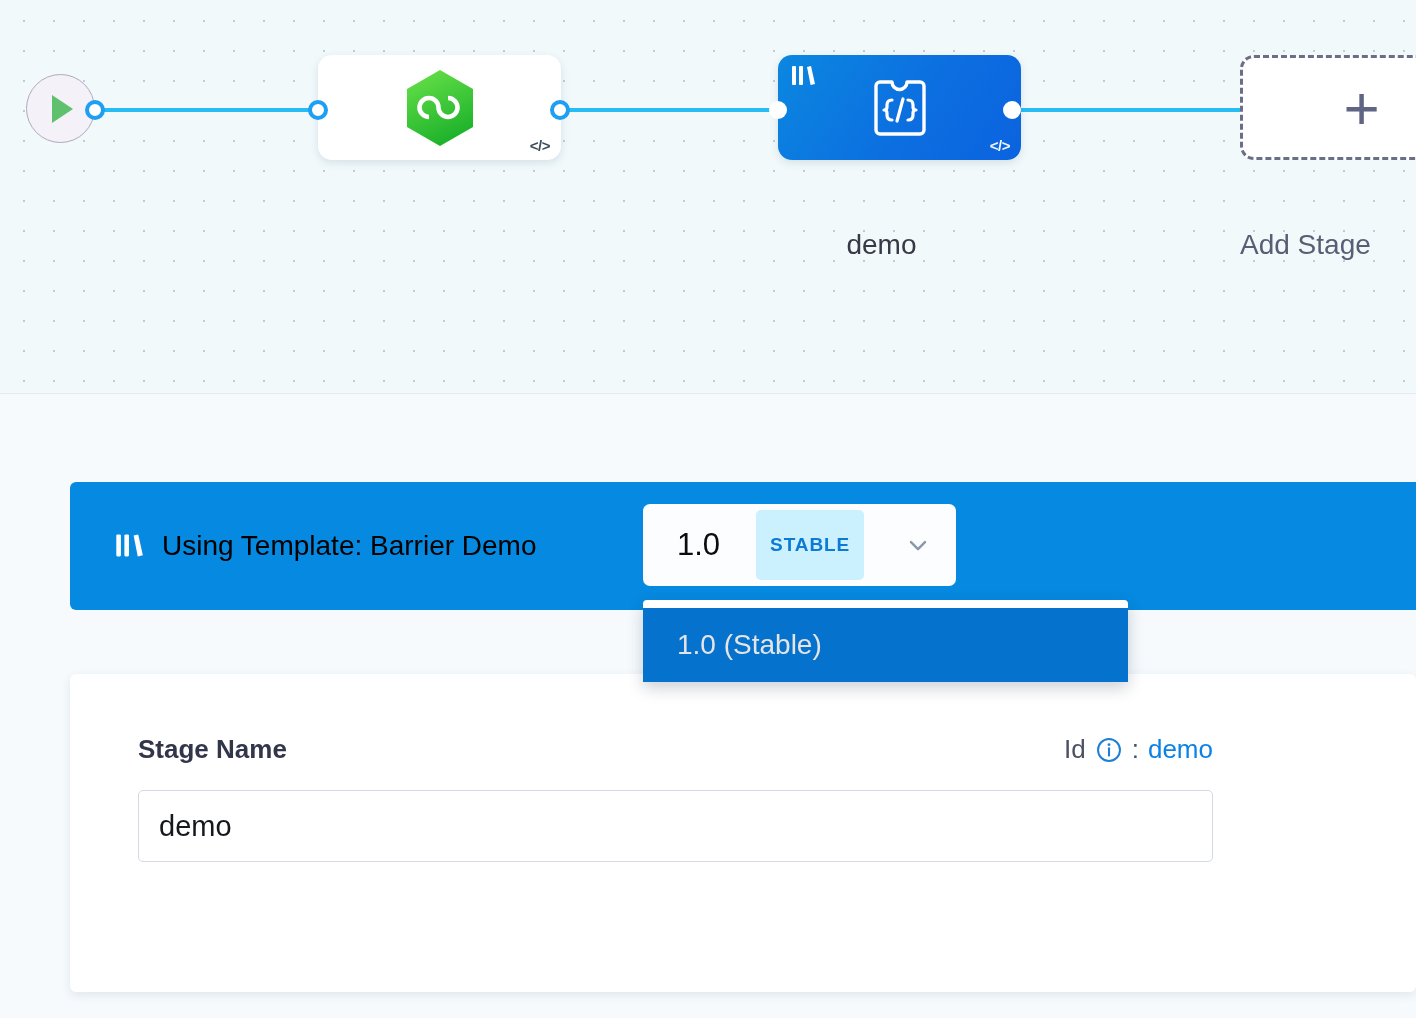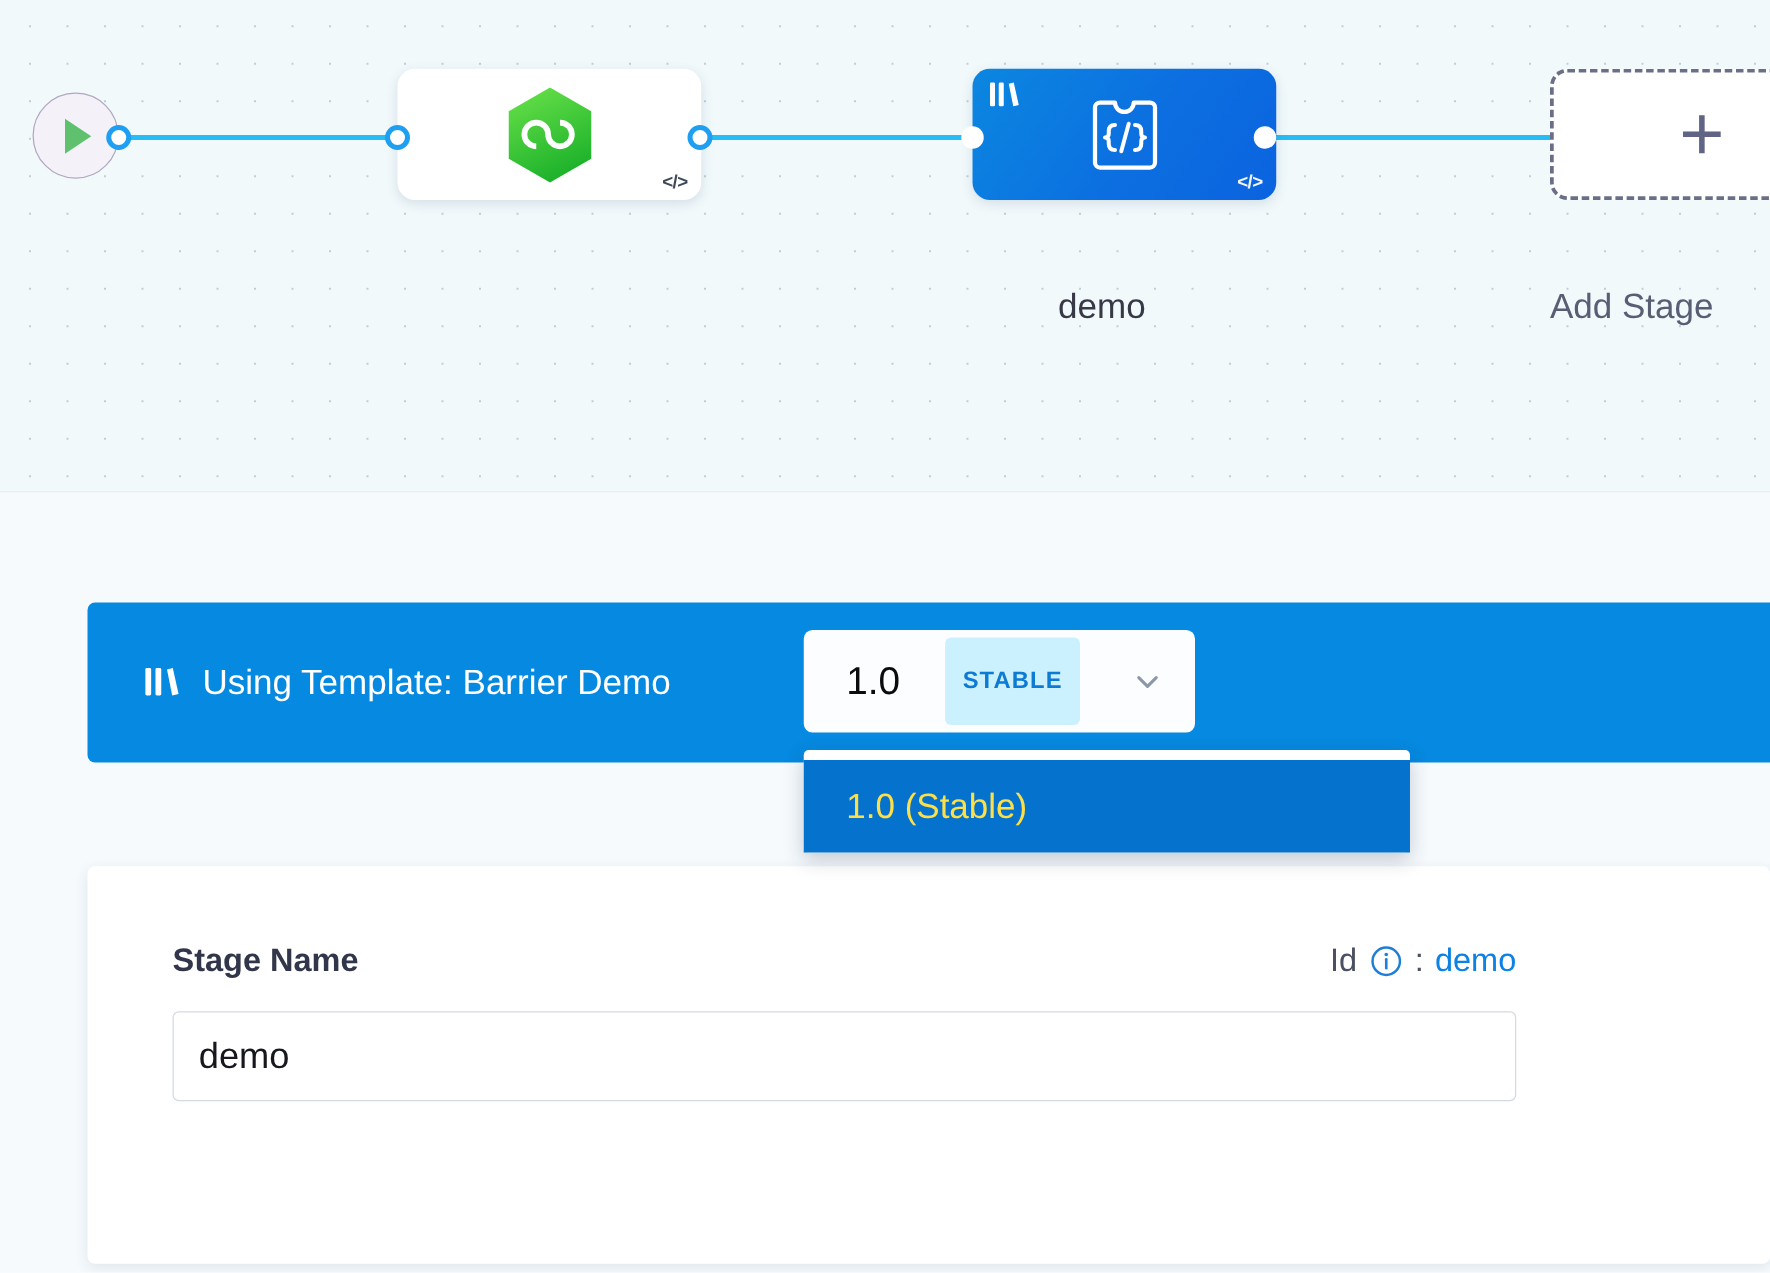--- a/index.html
+++ b/index.html
@@ -173,21 +173,21 @@
     background: #0689e0;
     border-radius: 6px 0 0 6px;
   }
   #template-banner .inner {
     display: flex;
     align-items: center;
     height: 100%;
     padding-left: 44px;
   }
   #banner-text {
-    color: #ffffff;
+    color: #000000;
     font-size: 28px;
     margin-left: 18px;
     white-space: nowrap;
   }
 
   
   #version-select {
     position: absolute;
     left: 573px; top: 22px;
     height: 82px;
@@ -229,30 +229,30 @@
     padding-top: 8px;
     box-shadow: 0 6px 16px rgba(25,40,70,0.22);
     z-index: 40;
   }
   .dropdown-option {
     height: 74px;
     display: flex;
     align-items: center;
     padding-left: 34px;
     font-size: 28px;
-    color: #fde047;
+    color: #e5e5e5;
     background: #0572ce;
     cursor: pointer;
     box-sizing: border-box;
   }
 
   
   #form-card {
     position: absolute;
-    left: 70px; top: 299px;
+    left: 70px; top: 280px;
     width: 1346px;
     height: 318px;
     background: #ffffff;
     border-radius: 6px;
     box-shadow: 0 3px 10px rgba(35,55,90,0.10);
   }
   #form-row {
     position: absolute;
     left: 68px; top: 60px;
     width: 1075px;

